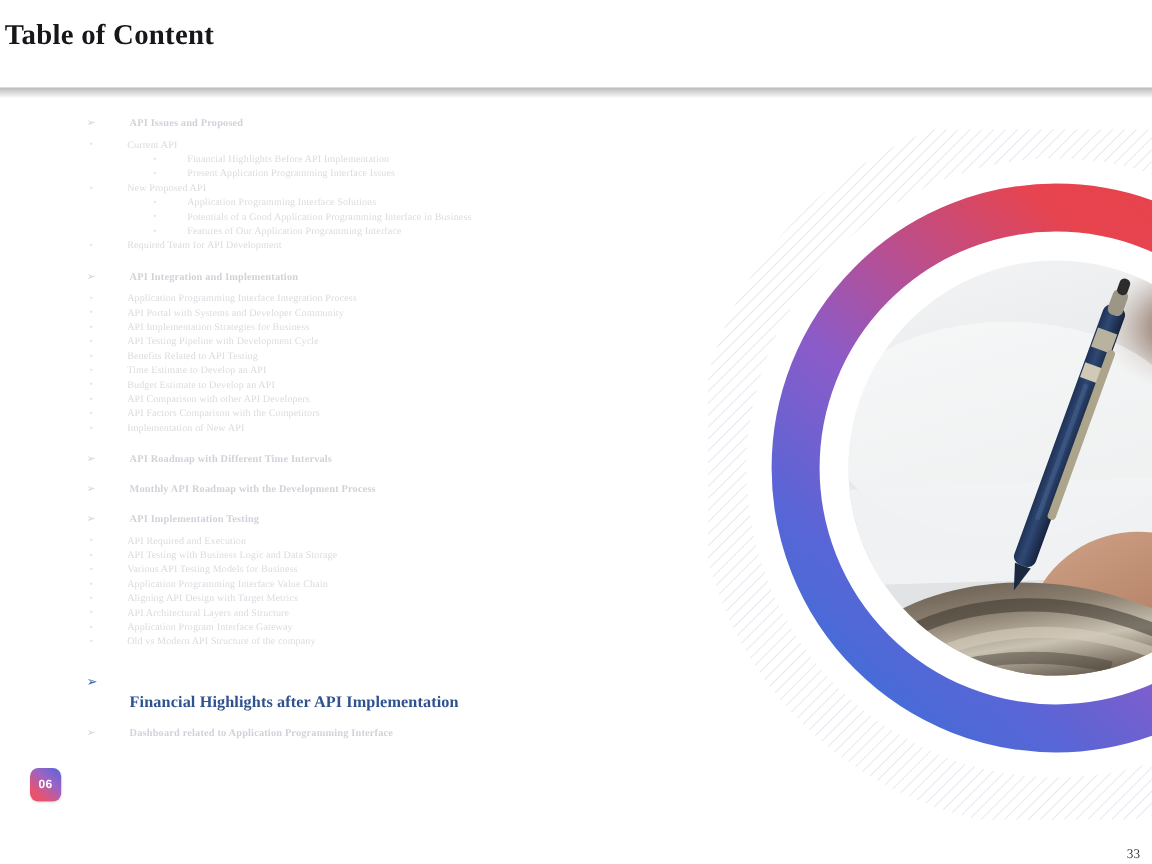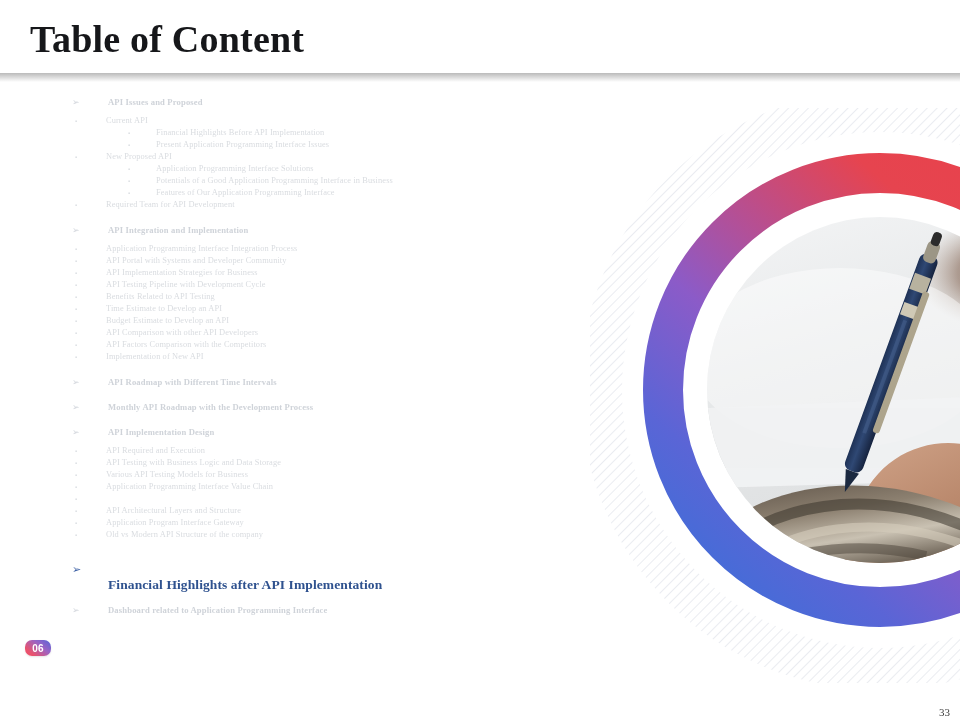--- a/index.html
+++ b/index.html
@@ -31,22 +31,22 @@
     background: linear-gradient(to bottom, rgba(0,0,0,0.30), rgba(0,0,0,0.0));
     z-index: 29;
   }
   #header-shadow::before{
     content:"";
     position:absolute; left:0; top:0; width:960px; height:1px;
     background:#9a9a9a;
   }
   #page-title {
     position: absolute;
-    left: 30px; top: 17px;
-    font-size: 38px;
+    left: 4px; top: 17px;
+    font-size: 24px;
     font-weight: bold;
     color: #16171a;
     letter-spacing: .2px;
     white-space: nowrap;
     z-index: 31;
   }
 
   
   #graphic {
     position: absolute;
@@ -134,21 +134,21 @@
   }
 
   .gap-sm { height: 7px; }
   .gap-md { height: 13px; }
   .gap-lg { height: 22px; }
 
   
   #badge {
     position: absolute;
     left: 25px; top: 640px;
-    width: 26px; height: 16px;
+    width: 26px; height: 28px;
     border-radius: 7px;
     background: linear-gradient(40deg, #ef4d6b 0%, #e8536e 22%, #9b63c4 62%, #5566d8 100%);
     display: flex;
     align-items: center;
     justify-content: center;
     z-index: 25;
     box-shadow: 0 1px 2px rgba(0,0,0,.10);
   }
   #badge-label {
     color: #ffffff;
@@ -370,41 +370,42 @@
         <span class="txt">API Roadmap with Different Time Intervals</span>
       </div>
       <div class="gap-md"></div>
       <div class="row lv1">
         <span class="bullet">➢</span>
         <span class="txt">Monthly API Roadmap with the Development Process</span>
       </div>
       <div class="gap-md"></div>
       <div class="row lv1">
         <span class="bullet">➢</span>
-        <span class="txt">API Implementation Design</span>
+        <span class="txt">API Implementation Testing</span>
       </div>
       <div class="gap-sm"></div>
       <div class="row lv2">
         <span class="bullet">▪</span>
         <span class="txt">API Required and Execution</span>
       </div>
       <div class="row lv2">
         <span class="bullet">▪</span>
         <span class="txt">API Testing with Business Logic and Data Storage</span>
       </div>
       <div class="row lv2">
         <span class="bullet">▪</span>
         <span class="txt">Various API Testing Models for Business</span>
       </div>
       <div class="row lv2">
         <span class="bullet">▪</span>
         <span class="txt">Application Programming Interface Value Chain</span>
       </div>
       <div class="row lv2">
         <span class="bullet">▪</span>
+        <span class="txt">Aligning API Design with Target Metrics</span>
       </div>
       <div class="row lv2">
         <span class="bullet">▪</span>
         <span class="txt">API Architectural Layers and Structure</span>
       </div>
       <div class="row lv2">
         <span class="bullet">▪</span>
         <span class="txt">Application Program Interface Gateway</span>
       </div>
       <div class="row lv2">

